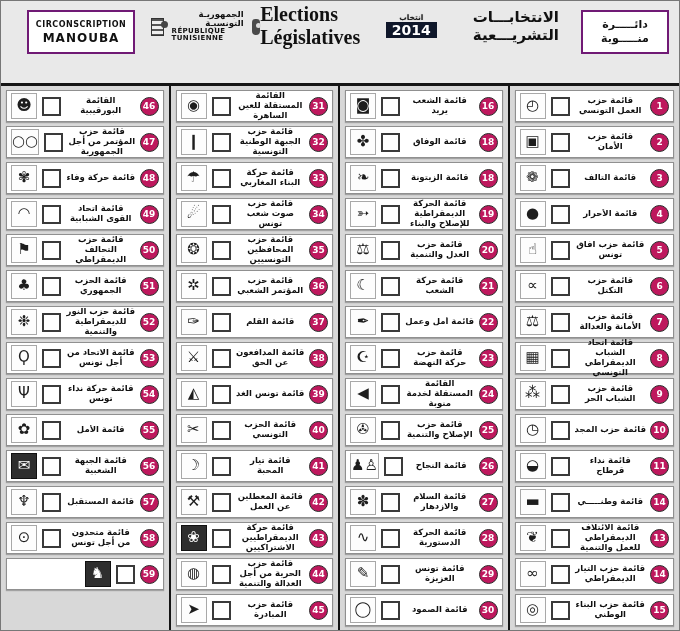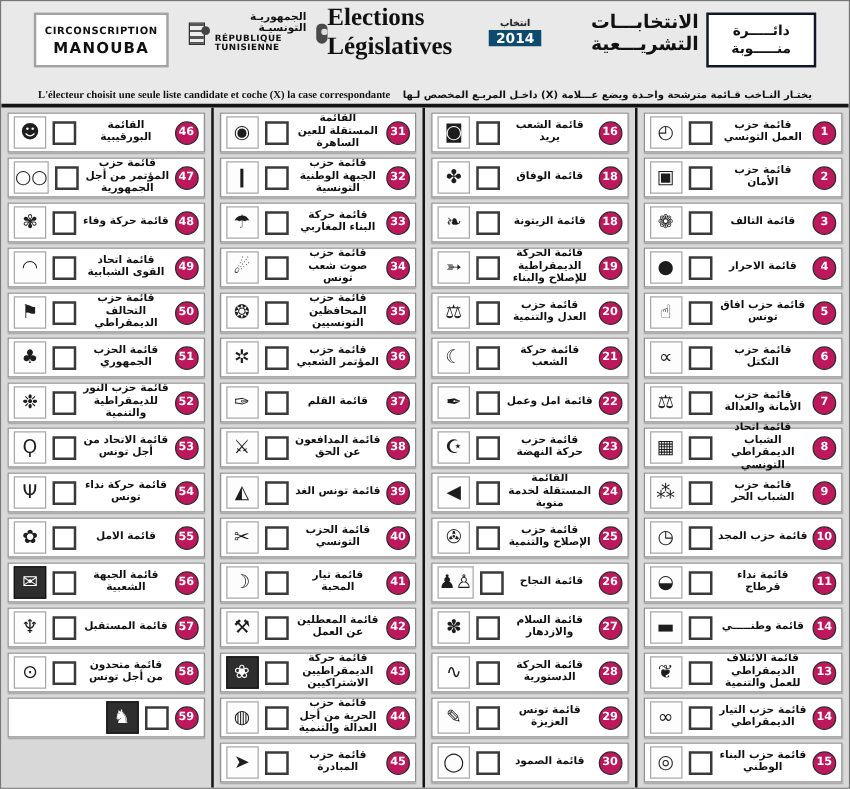--- a/index.html
+++ b/index.html
@@ -12,28 +12,28 @@
     box-sizing:border-box;
     border:1px solid #777;
   }
   
   .header{
     position:relative;height:82px;background:#e9e9e9;
     border-bottom:3px solid #141414;
   }
   .circ-box{
     position:absolute;left:26px;top:9px;width:104px;height:40px;
-    background:#fff;border:2px solid #a3a3a3;
+    background:#fff;border:2px solid #701a75;
     display:flex;flex-direction:column;justify-content:center;align-items:center;gap:2px;
   }
   .circ-box .l1{font-size:8px;font-weight:bold;letter-spacing:.5px;}
   .circ-box .l2{font-size:12px;font-weight:bold;letter-spacing:1px;}
   .district-box{
-    position:absolute;right:26px;top:9px;width:84px;height:40px;
-    background:#fff;border:2px solid #0f172a;
+    position:absolute;right:10px;top:9px;width:84px;height:40px;
+    background:#fff;border:2px solid #701a75;
     display:flex;flex-direction:column;justify-content:center;align-items:center;
     direction:rtl;font-weight:bold;font-size:11px;line-height:1.3;
   }
   .center-stack{
     position:absolute;left:150px;right:120px;top:2px;
     display:flex;align-items:center;
   }
   .gov-row{display:flex;align-items:center;gap:8px;height:22px;margin-top:1px;}
   .isie-logo{
     width:16px;height:16px;border:1px solid #333;background:
@@ -46,21 +46,21 @@
   .gov-text .fr{font-size:7px;font-weight:bold;letter-spacing:.4px;}
   .tn-emblem{
     width:13px;height:16px;background:#4a4a4a;
     border-radius:6px 6px 7px 7px;position:relative;
   }
   .tn-emblem::after{content:"";position:absolute;left:4px;top:4px;width:5px;height:5px;border-radius:50%;background:#ddd;}
   .title-row{display:flex;align-items:center;gap:7px;margin-top:0px;}
   .title-fr{font-family:"Liberation Serif","DejaVu Serif",serif;font-size:20px;font-weight:bold;}
   .badge2014{display:flex;flex-direction:column;align-items:center;line-height:1;}
   .badge2014 .tag{font-size:7.5px;font-weight:bold;direction:rtl;color:#222;text-shadow:0 0 1px #999;}
-  .badge2014 .year{background:#0c4a6e;color:#fff;font-weight:bold;font-size:11px;padding:1px 6px;margin-top:1px;}
+  .badge2014 .year{background:#0f172a;color:#fff;font-weight:bold;font-size:14px;padding:1px 6px;margin-top:1px;}
   .title-ar{font-size:15px;font-weight:bold;direction:rtl;}
   .instr-row{
     position:absolute;left:0;right:0;bottom:3px;
     display:flex;justify-content:center;align-items:center;gap:10px;
   }
   .instr-fr{font-family:"Liberation Serif","DejaVu Serif",serif;font-size:8.5px;font-weight:bold;}
   .instr-ar{font-size:8px;font-weight:bold;direction:rtl;}
   
   .lists{display:flex;height:546px;background:#d8d8d8;}
   .col{
@@ -125,24 +125,20 @@
       </span>
       <span class="title-ar">الانتخابـــات التشريـــعية</span>
     </div>
   </div>
 
   <div class="district-box">
     <span>دائـــــرة</span>
     <span>منـــــوبة</span>
   </div>
 
-  <div class="instr-row">
-    <span class="instr-fr">L'électeur choisit une seule liste candidate et coche (X) la case correspondante</span>
-    <span class="instr-ar">يختـار النـاخب قـائمة مترشحة واحـدة ويضع عـــلامة (X) داخـل المربـع المخصص لـها</span>
-  </div>
 </div>
 
 <div class="lists">
   <div class="col">
       <div class="row">
         <div class="num">46</div>
         <div class="pname">القائمة البورقيبية</div>
         <div class="chk"></div>
         <div class="sym">
           <span class="g">☻</span>

